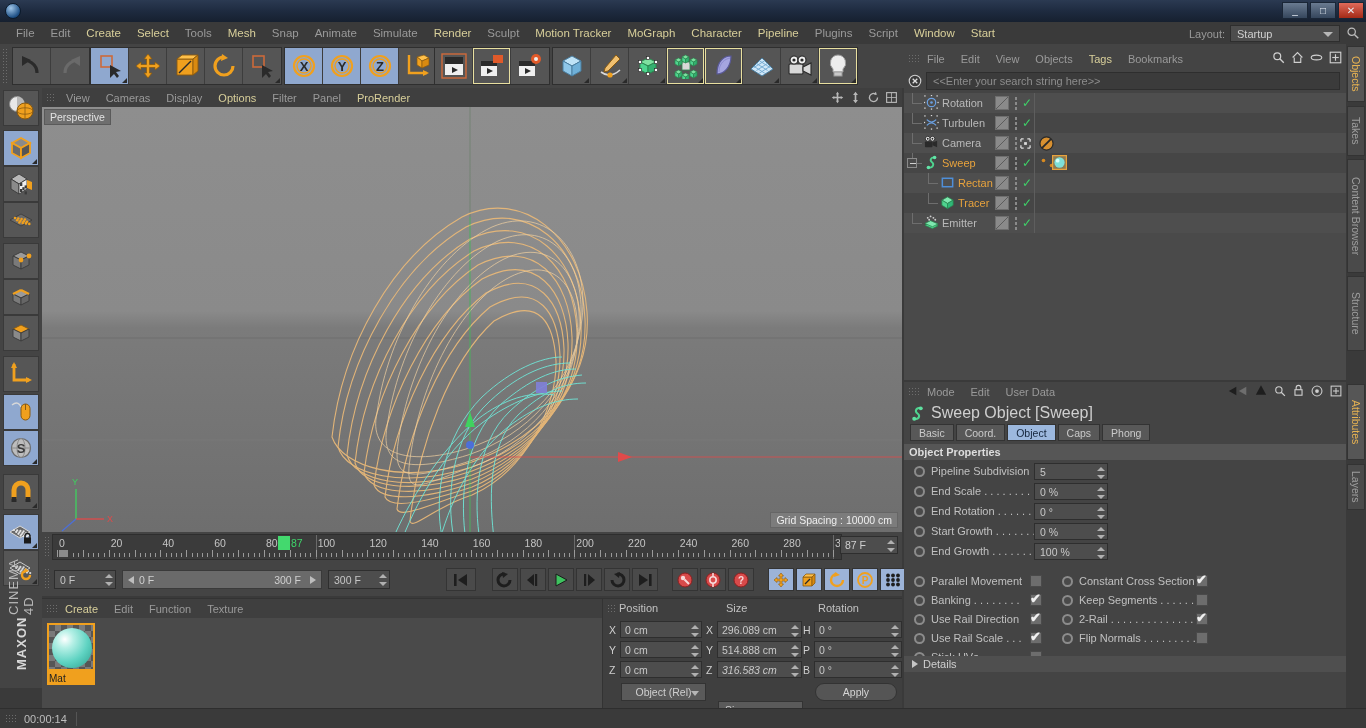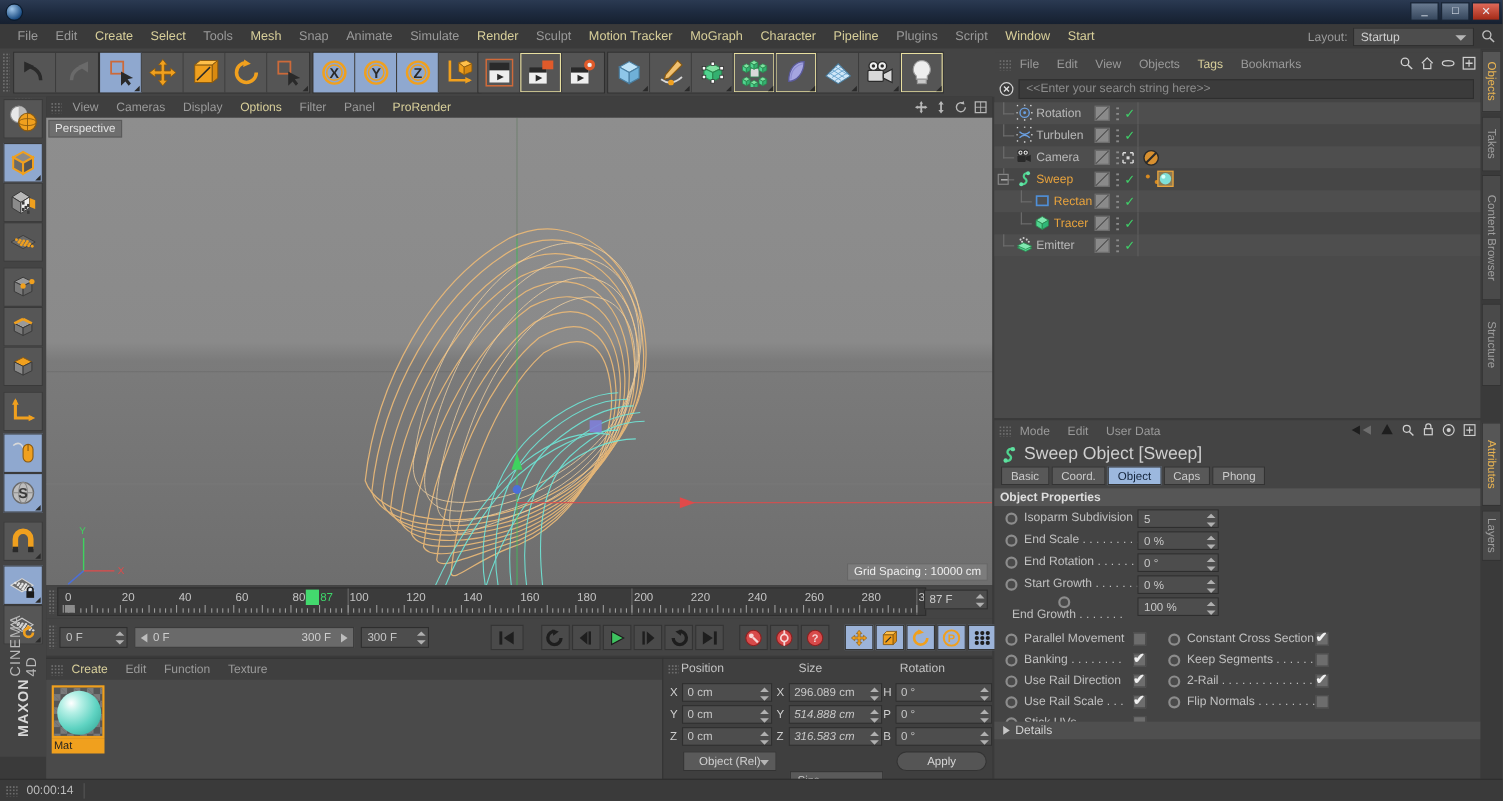--- a/index.html
+++ b/index.html
@@ -1125,21 +1125,21 @@
           <div class="cd-in" style="width: 82px;">
             <span>0 cm</span>
             <span class="spin">
               <i class="up"></i>
               <i class="dn"></i>
             </span>
           </div>
         </div>
         <div class="cd-row" style="left: 103px; top: 42px;">
           <span class="cd-ax">Y</span>
-          <div class="cd-in" style="width: 85px; font-style: italic;">
+          <div class="cd-in" style="width: 85px;">
             <span>514.888 cm</span>
             <span class="spin">
               <i class="up"></i>
               <i class="dn"></i>
             </span>
           </div>
         </div>
         <div class="cd-row" style="left: 200px; top: 42px;">
           <span class="cd-ax">P</span>
           <div class="cd-in" style="width: 88px;">
@@ -1421,21 +1421,21 @@
         <div class="am-tab">Basic</div>
         <div class="am-tab">Coord.</div>
         <div class="am-tab act">Object</div>
         <div class="am-tab">Caps</div>
         <div class="am-tab">Phong</div>
       </div>
     <div class="am-section">Object Properties</div>
     <div id="am-fields">
         <div class="pr" style="left: 10px; top: 80px;">
           <span class="radio"></span>
-          <span class="plbl">Isoparm Subdivision</span>
+          <span class="plbl">Pipeline Subdivision</span>
         </div>
         <div class="pfield" style="left: 130px; top: 81px; width: 74px;">
           <span>5</span>
           <span class="spin">
             <i class="up"></i>
             <i class="dn"></i>
           </span>
         </div>
         <div class="pr" style="left: 10px; top: 100px;">
           <span class="radio"></span>
@@ -1463,21 +1463,21 @@
           <span class="radio"></span>
           <span class="plbl">Start Growth . . . . . . .</span>
         </div>
         <div class="pfield" style="left: 130px; top: 141px; width: 74px;">
           <span>0 %</span>
           <span class="spin">
             <i class="up"></i>
             <i class="dn"></i>
           </span>
         </div>
-        <div class="pr" style="left: 10px; top: 160px; flex-direction: column;">
+        <div class="pr" style="left: 10px; top: 160px;">
           <span class="radio"></span>
           <span class="plbl">End Growth . . . . . . .</span>
         </div>
         <div class="pfield" style="left: 130px; top: 161px; width: 74px;">
           <span>100 %</span>
           <span class="spin">
             <i class="up"></i>
             <i class="dn"></i>
           </span>
         </div>

